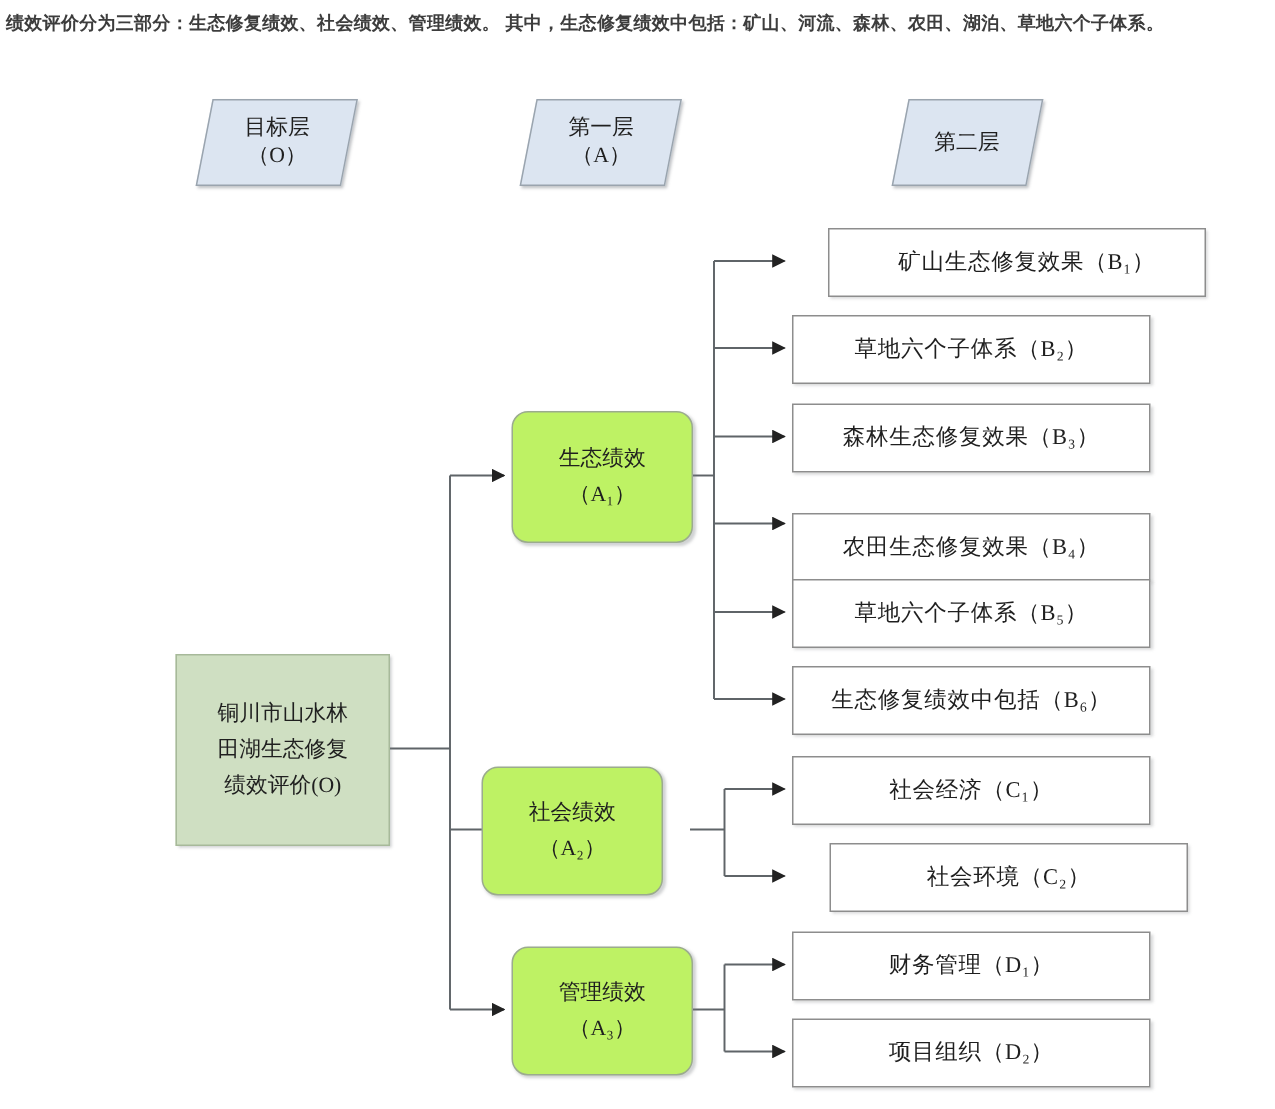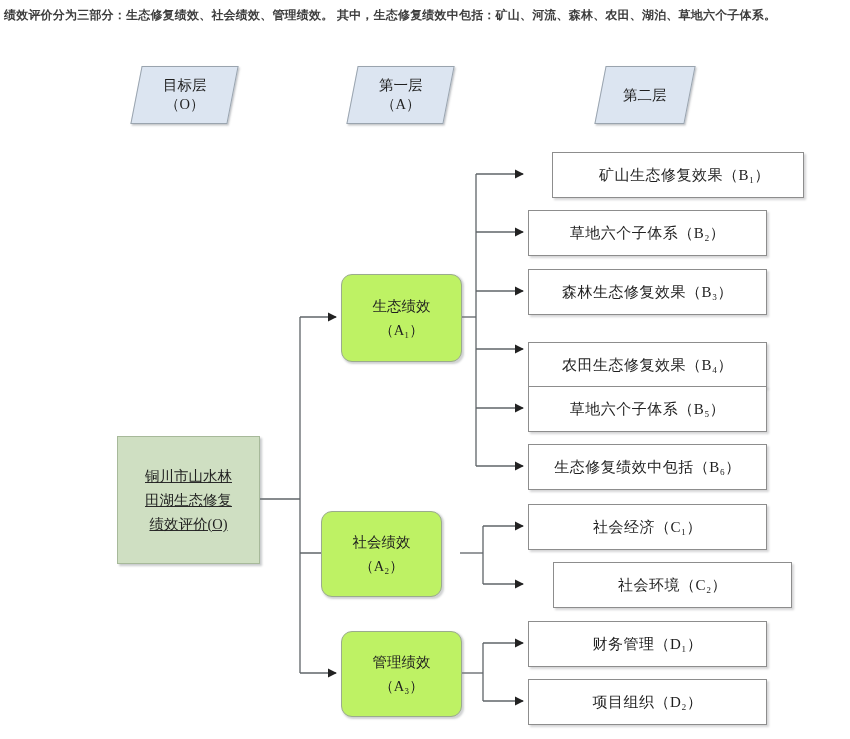--- a/index.html
+++ b/index.html
@@ -174,21 +174,21 @@
 （O）</span>
   </div>
   <div class="plg" style="left:352px; top:66px; width:95px; height:56px;">
     <span class="plg-txt">第一层
 （A）</span>
   </div>
   <div class="plg" style="left:600px; top:66px; width:88px; height:56px;">
     <span class="plg-txt">第二层</span>
   </div>
 
-  <div class="node-root" style="left:117px; top:436px; width:141px; height:126px;text-decoration:underline;">
+  <div class="node-root" style="left:117px; top:436px; width:141px; height:126px;">
     <span class="txt">铜川市山水林
 田湖生态修复
 绩效评价(O)</span>
   </div>
 
   <div class="node-a" style="left:341px; top:274px; width:119px; height:86px;">
     <span class="txt">生态绩效
 （A₁）</span>
   </div>
   <div class="node-a" style="left:321px; top:511px; width:119px; height:84px;">

